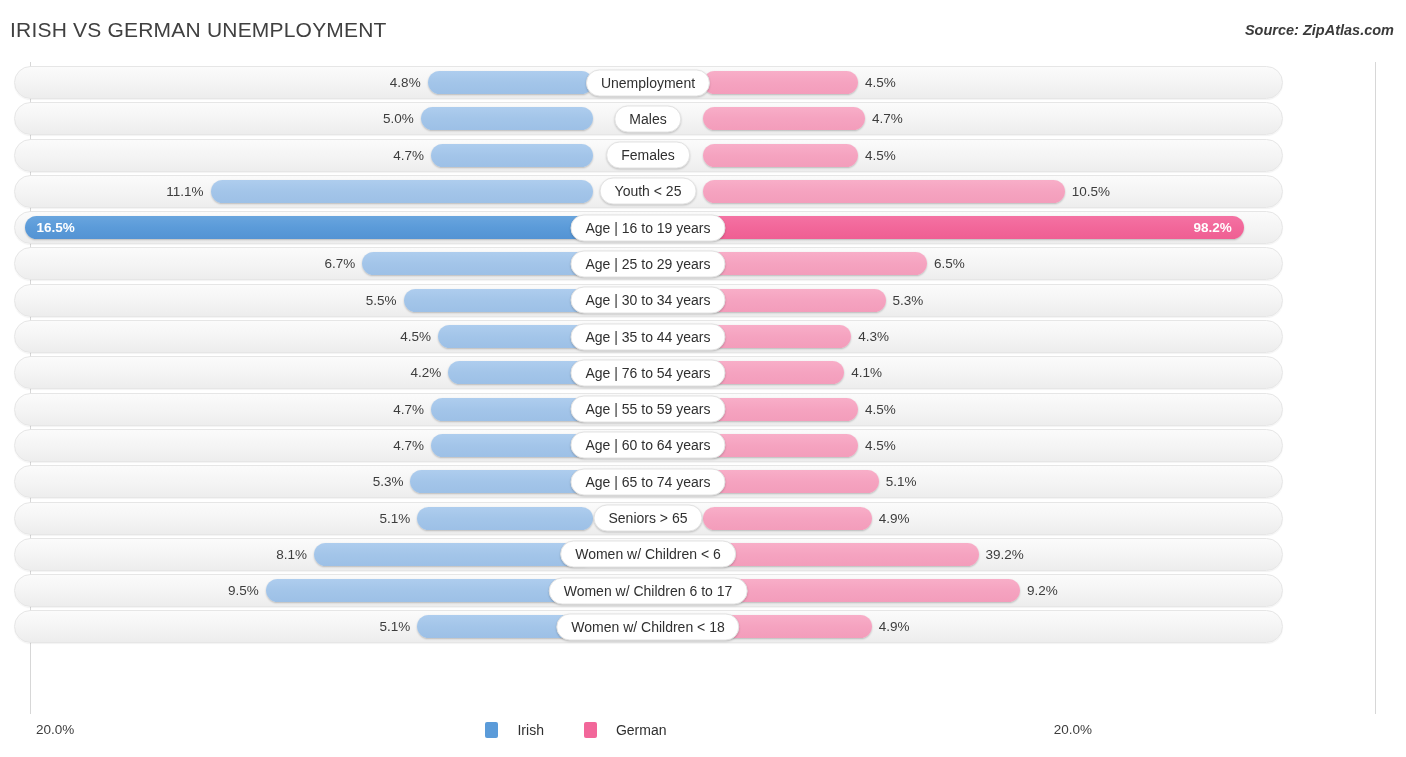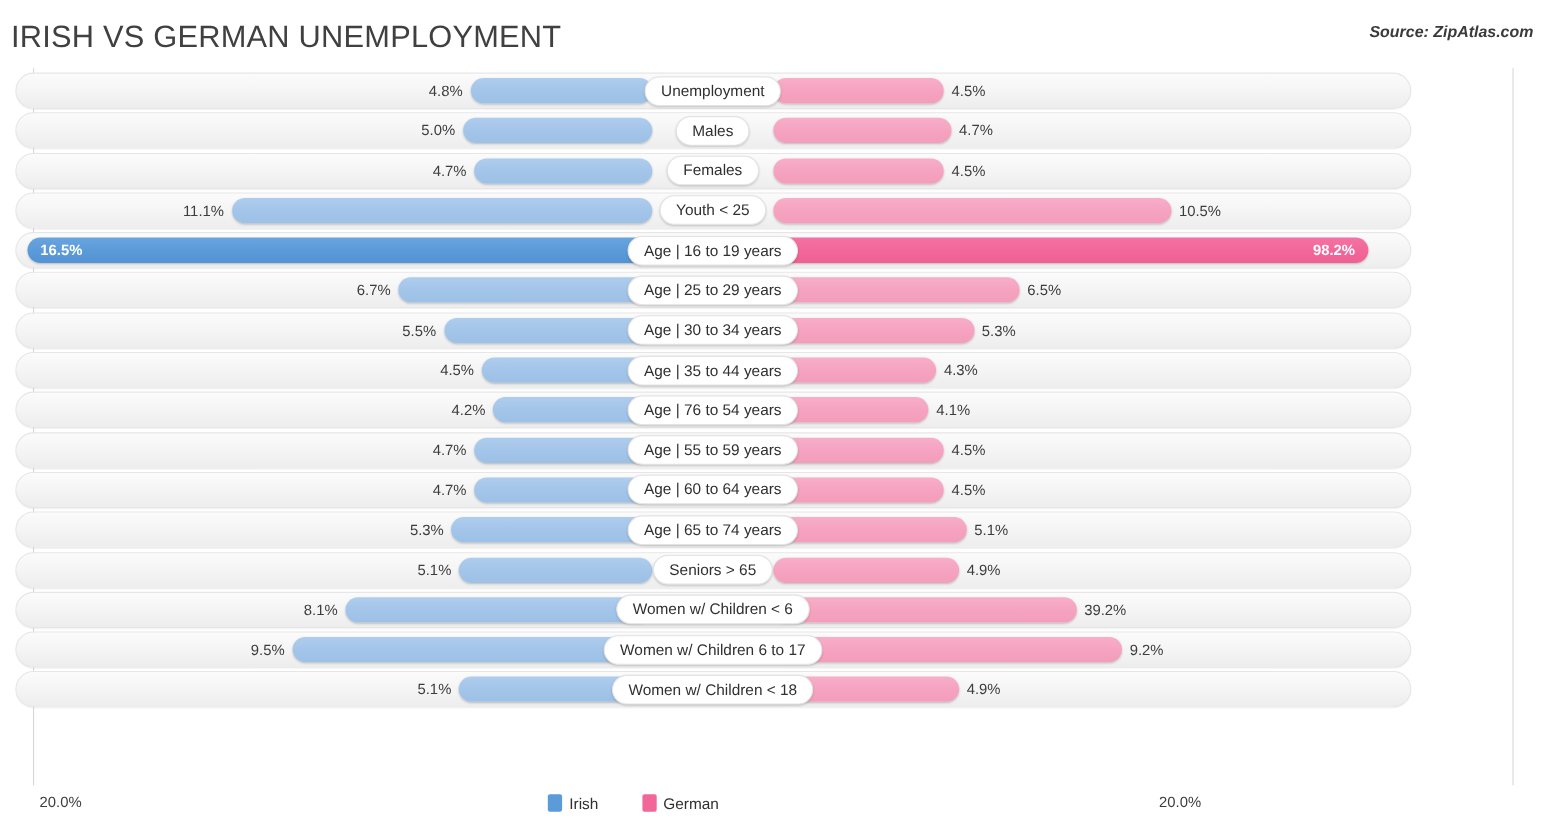--- a/index.html
+++ b/index.html
@@ -9,21 +9,21 @@
     font-family:"Liberation Sans", sans-serif;
     overflow:hidden;
     position:relative;
   }
   .chart-root{position:relative;width:1406px;height:757px;box-sizing:border-box;}
 
   
   .header{position:absolute;top:0;left:0;width:1406px;height:60px;}
   .chart-title{
     position:absolute;left:10px;top:18px;
-    font-size:28px;color:#404040;letter-spacing:.2px;
+    font-size:21px;color:#404040;letter-spacing:.2px;
     white-space:nowrap;
   }
   .chart-source{
     position:absolute;right:12px;top:22px;
     font-size:14.5px;color:#3a3a3a;font-style:italic;font-weight:bold;
     white-space:nowrap;
   }
 
   
   .plot{
@@ -109,21 +109,21 @@
   }
 
   
   .footer{position:absolute;left:0;top:718px;width:1124px;height:39px;}
   .axis-min{position:absolute;left:36px;top:4px;font-size:13.5px;color:#3d3d3d;}
   .axis-max{position:absolute;right:32px;top:4px;font-size:13.5px;color:#3d3d3d;}
   .legend{
     position:absolute;left:0;right:0;top:4px;
     display:flex;align-items:center;justify-content:center;gap:12px;
   }
-  .legend-item{display:flex;gap:6px;padding-left:28px;}
+  .legend-item{display:flex;gap:19px;padding-left:28px;}
   .swatch{width:13px;height:16px;border-radius:2px;display:inline-block;}
   .legend-text{font-size:14px;color:#2f2f2f;}
 </style>
 </head>
 <body>
 
 <div class="chart-root">
 
   <div class="header">
     <div class="chart-title">IRISH VS GERMAN UNEMPLOYMENT</div>

